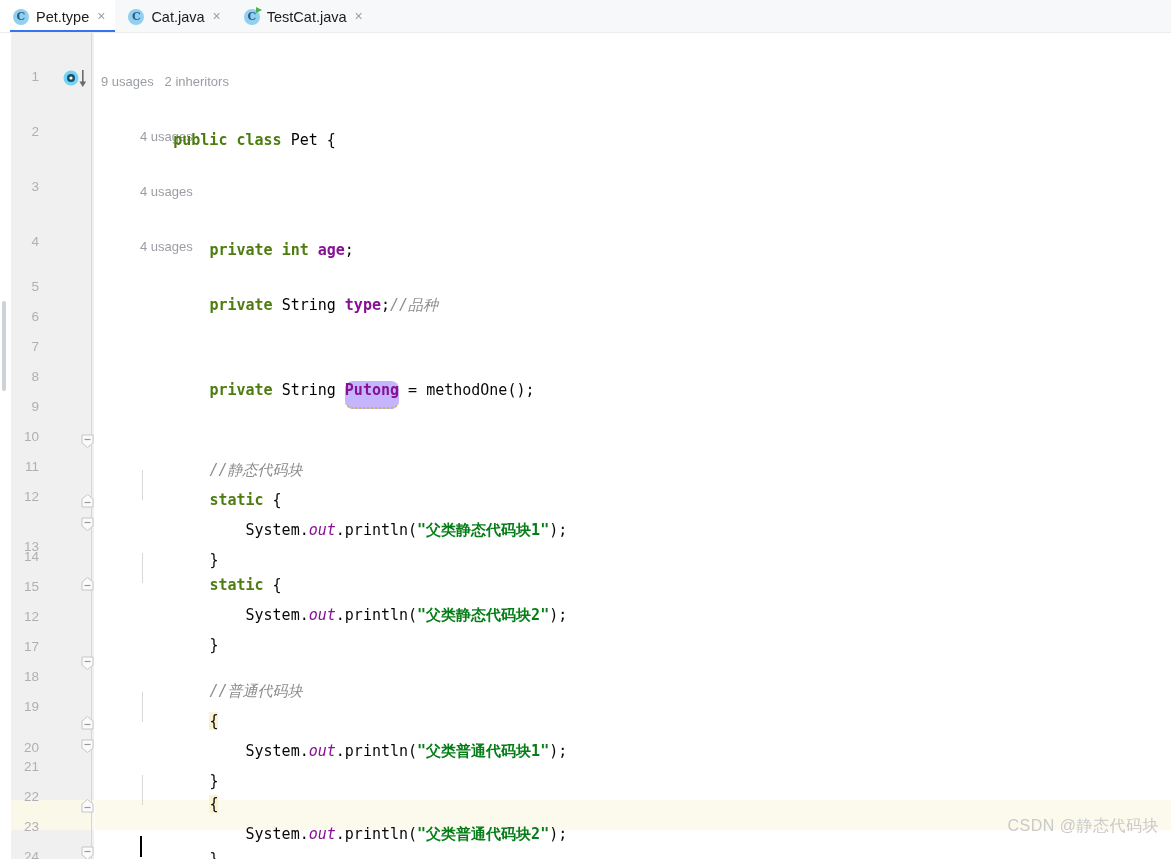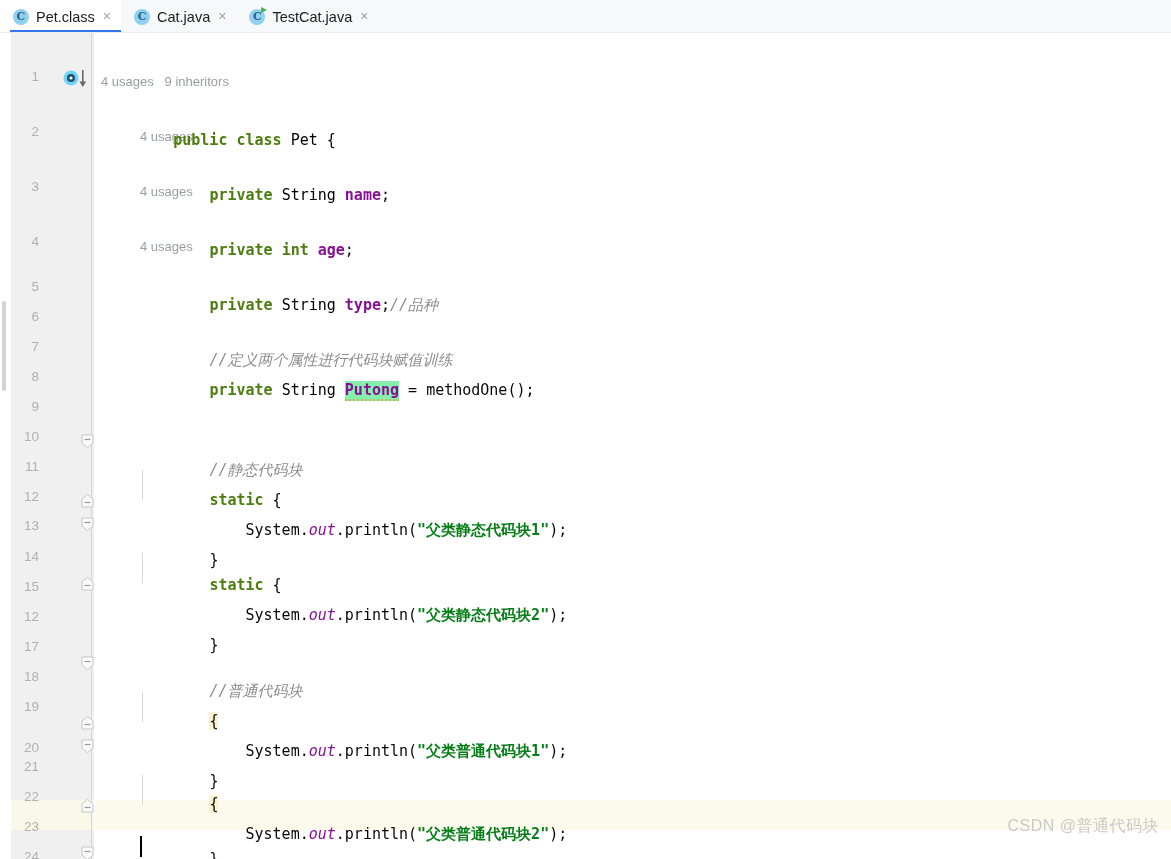--- a/index.html
+++ b/index.html
@@ -124,23 +124,24 @@
   .kw{color:#4d7c0f;font-weight:bold;}
   .fld{color:#871094;font-weight:bold;}
   .cls{color:#000000;}
   .plain{color:#080808;}
   .cmt{color:#8c8c8c;font-style:italic;}
   .strb{color:#067d17;font-weight:bold;}
   .stat{color:#871094;font-style:italic;}
   .mstat{color:#080808;font-style:italic;}
   .ident{color:#080808;}
   .hl-wav{
-    background:#86efac;
+    background:#c4b5fd;
     border-bottom:2px dotted #c9b458;
-    padding-bottom:0px;
+    padding-bottom:8px;
+    border-radius:8px;
   }
   .brace-hl{background:#fbf3d0;}
 
   
   .iguide{
     position:absolute;width:1px;background:#d8d8d8;
   }
 
   
   .fold{
@@ -169,21 +170,21 @@
 
 <div class="app">
 
   <div class="tabbar">
 
     <div class="tab active">
       <span class="tab-ico">
         <span class="disc"></span>
         <span class="glyph">C</span>
       </span>
-      <span class="tab-label">Pet.class</span>
+      <span class="tab-label">Pet.type</span>
       <span class="tab-close">×</span>
       <span class="tab-underline"></span>
     </div>
 
     <div class="tab">
       <span class="tab-ico">
         <span class="disc"></span>
         <span class="glyph">C</span>
       </span>
       <span class="tab-label">Cat.java</span>
@@ -218,21 +219,21 @@
       <div class="lineno" style="top:139px;">3</div>
       <div class="lineno" style="top:194px;">4</div>
       <div class="lineno" style="top:239px;">5</div>
       <div class="lineno" style="top:269px;">6</div>
       <div class="lineno" style="top:299px;">7</div>
       <div class="lineno" style="top:329px;">8</div>
       <div class="lineno" style="top:359px;">9</div>
       <div class="lineno" style="top:389px;">10</div>
       <div class="lineno" style="top:419px;">11</div>
       <div class="lineno" style="top:449px;">12</div>
-      <div class="lineno" style="top:478px;">13</div>
+      <div class="lineno" style="top:499px;">13</div>
       <div class="lineno" style="top:509px;">14</div>
       <div class="lineno" style="top:539px;">15</div>
       <div class="lineno" style="top:569px;">12</div>
       <div class="lineno" style="top:599px;">17</div>
       <div class="lineno" style="top:629px;">18</div>
       <div class="lineno" style="top:659px;">19</div>
       <div class="lineno" style="top:700px;">20</div>
       <div class="lineno" style="top:719px;">21</div>
       <div class="lineno" style="top:749px;">22</div>
       <div class="lineno" style="top:779px;">23</div>
@@ -309,44 +310,38 @@
 
     <div class="canvas">
 
       <div class="row caret" style="top:767px;"></div>
 
       <div class="iguide" style="left:47px;top:437px;height:30px;"></div>
       <div class="iguide" style="left:47px;top:520px;height:30px;"></div>
       <div class="iguide" style="left:47px;top:659px;height:30px;"></div>
       <div class="iguide" style="left:47px;top:742px;height:30px;"></div>
 
-      <div class="hint" style="left:6px;top:38px;">4 usages   9 inheritors</div>
+      <div class="hint" style="left:6px;top:38px;">9 usages   2 inheritors</div>
       <div class="hint" style="left:45px;top:93px;">4 usages</div>
       <div class="hint" style="left:45px;top:148px;">4 usages</div>
       <div class="hint" style="left:45px;top:203px;">4 usages</div>
 
       <div class="code" style="top:62px;">
         <span class="kw">public</span><span> </span><span class="kw">class</span><span> </span><span class="cls">Pet</span><span> </span><span class="plain">{</span>
       </div>
 
-      <div class="code" style="top:117px;">
-        <span>    </span><span class="kw">private</span><span> </span><span class="cls">String</span><span> </span><span class="fld">name</span><span class="plain">;</span>
-      </div>
 
       <div class="code" style="top:172px;">
         <span>    </span><span class="kw">private</span><span> </span><span class="kw">int</span><span> </span><span class="fld">age</span><span class="plain">;</span>
       </div>
 
       <div class="code" style="top:227px;">
         <span>    </span><span class="kw">private</span><span> </span><span class="cls">String</span><span> </span><span class="fld">type</span><span class="plain">;</span><span class="cmt">//品种</span>
       </div>
 
-      <div class="code" style="top:282px;">
-        <span>    </span><span class="cmt">//定义两个属性进行代码块赋值训练</span>
-      </div>
 
       <div class="code" style="top:312px;">
         <span>    </span><span class="kw">private</span><span> </span><span class="cls">String</span><span> </span><span class="fld hl-wav">Putong</span><span class="plain"> = </span><span class="ident">methodOne();</span>
       </div>
 
 
       <div class="code" style="top:392px;">
         <span>    </span><span class="cmt">//静态代码块</span>
       </div>
 
@@ -399,16 +394,16 @@
       </div>
 
       <div class="code" style="top:781px;">
         <span>    </span><span class="plain">}</span>
       </div>
 
       <div class="caretbar" style="left:45px;top:803px;"></div>
 
     </div>
 
-    <div class="watermark">CSDN @普通代码块</div>
+    <div class="watermark">CSDN @静态代码块</div>
 
   </div>
 </div>
 
 </body></html>

